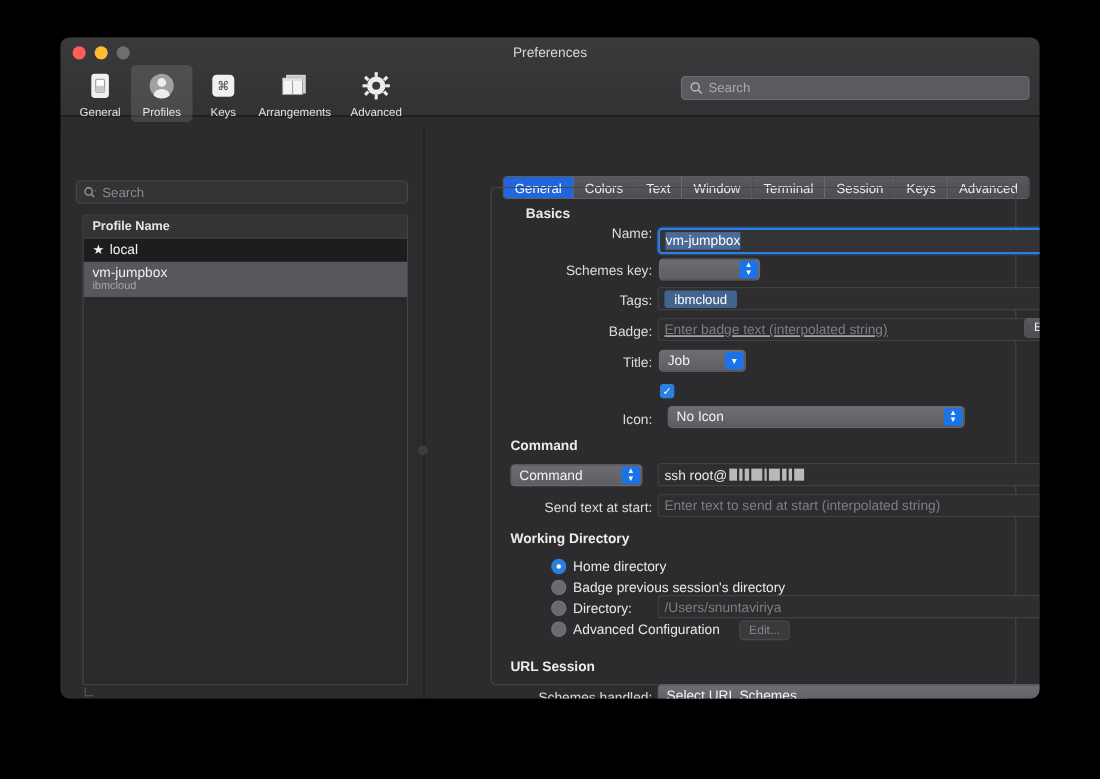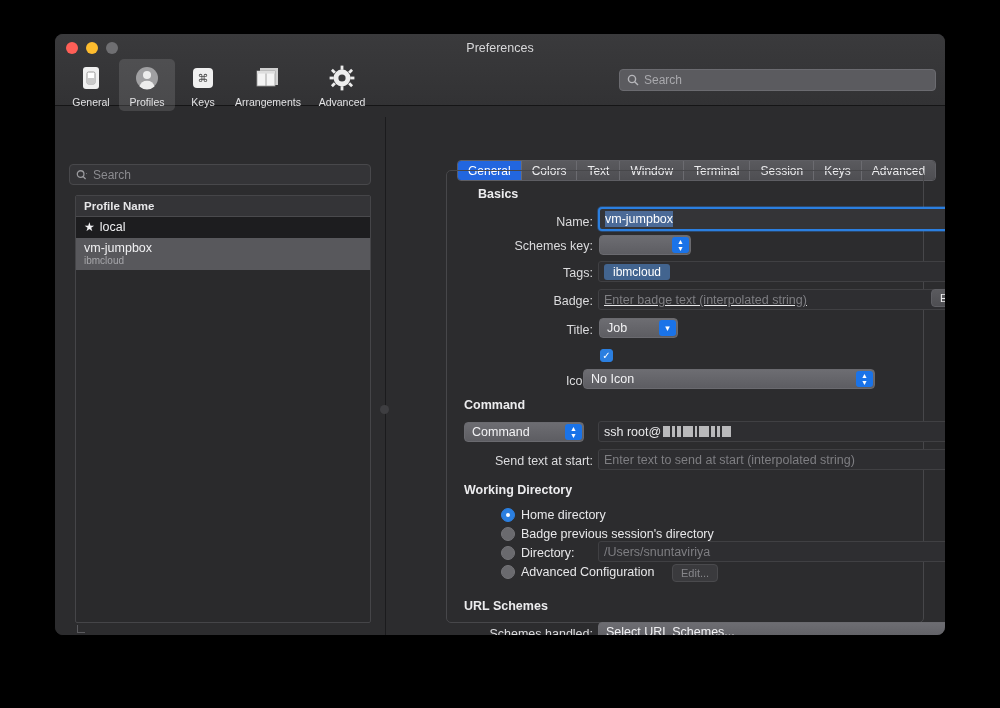--- a/index.html
+++ b/index.html
@@ -385,21 +385,21 @@
         <div class="tab">Terminal</div>
         <div class="tab">Session</div>
         <div class="tab">Keys</div>
         <div class="tab">Advanced</div>
       </div>
 
       <div id="panel">
 
         <div class="sechead" style="left:31px; top:16px;">Basics</div>
 
-        <div class="flabel" style="left:20px; top:44px; width:126px;text-align:right;">Name:</div>
+        <div class="flabel" style="left:20px; top:34px; width:126px;text-align:right;">Name:</div>
         <div class="field focused" style="left:151px; top:36px; width:379px; height:24px;">
           <span class="selText">vm-jumpbox</span>
         </div>
 
         <div class="flabel" style="left:20px; top:68px; width:126px;">Schemes key:</div>
         <div class="popup" style="left:152px; top:64px; width:92px;">
           <span></span>
           <span class="arrowbox">
             <span>▲</span>
               <span>▼</span>
@@ -420,21 +420,21 @@
         <div class="flabel" style="left:20px; top:152px; width:126px;">Title:</div>
         <div class="popup single" style="left:152px; top:147px; width:79px;">
           <span>Job</span>
           <span class="arrowbox">▾</span>
         </div>
         <div class="helpbtn" style="left:498px; top:148px;">?</div>
 
         <div class="cbox" style="left:153px; top:178px;">✓</div>
 
         <div class="flabel" style="left:20px; top:203px; width:126px;">Icon:</div>
-        <div class="popup" style="left:136px; top:198px; width:292px;text-align:right;">
+        <div class="popup" style="left:160px; top:198px; width:270px;text-align:right;">
           <span>No Icon</span>
           <span class="arrowbox">
             <span>▲</span>
               <span>▼</span>
           </span>
         </div>
 
         <div class="sechead" style="left:17px; top:227px;">Command</div>
 
         <div class="popup" style="left:17px; top:251px; width:120px;">
@@ -475,21 +475,21 @@
         <div class="radio" style="left:54px; top:375px;"></div>
         <div class="ftext" style="left:74px; top:375px;text-align:right;">Directory:</div>
         <div class="field plain" style="left:151px; top:370px; width:379px;">
           <span class="ph">/Users/snuntaviriya</span>
         </div>
 
         <div class="radio" style="left:54px; top:394px;"></div>
         <div class="ftext" style="left:74px; top:394px;">Advanced Configuration</div>
         <div class="smallbtn dim" style="left:225px; top:393px;">Edit...</div>
 
-        <div class="sechead" style="left:17px; top:428px;">URL Schemes</div>
+        <div class="sechead" style="left:17px; top:428px;">URL Session</div>
 
         <div class="flabel" style="left:14px; top:456px; width:132px;">Schemes handled:</div>
         <div class="popup single" style="left:151px; top:451px; width:379px;">
           <span>Select URL Schemes...</span>
 
         </div>
 
       </div>
     </div>
   </div>

